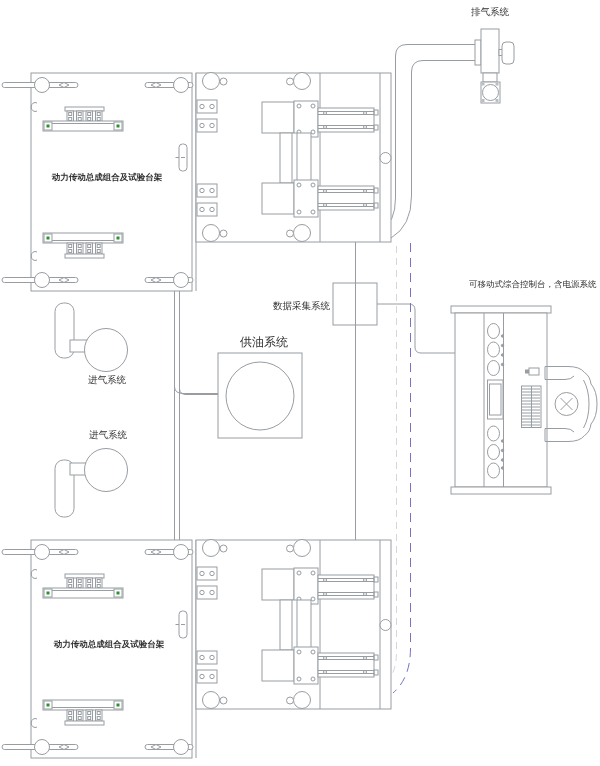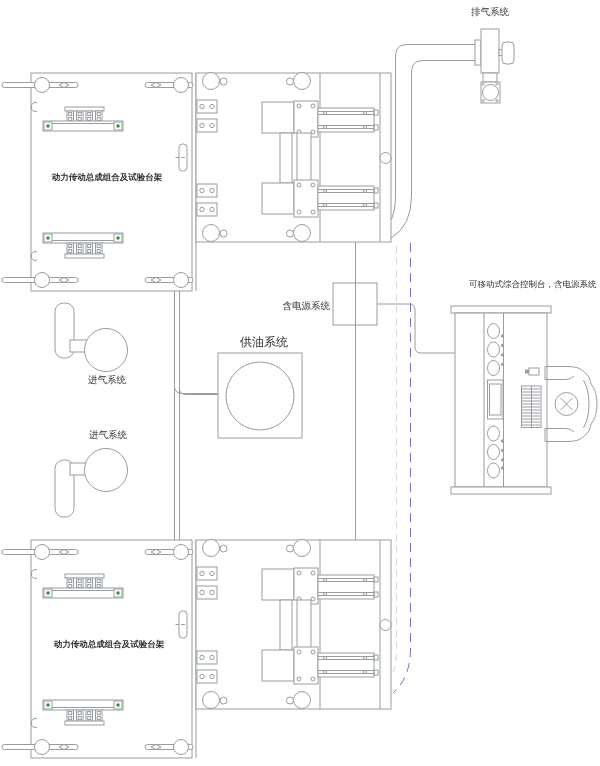--- a/index.html
+++ b/index.html
@@ -288,19 +288,19 @@
       <circle cx="566.5" cy="404" r="11.5"></circle>
       <line x1="560.5" y1="398" x2="572.5" y2="410"></line>
       <line x1="572.5" y1="398" x2="560.5" y2="410"></line>
     </g>
   </g>
 </svg>
 
 <div class="lbl lbl-exhaust">排气系统</div>
 <div class="lbl lbl-bench-top">动力传动总成组合及试验台架</div>
 <div class="lbl lbl-bench-bottom">动力传动总成组合及试验台架</div>
-<div class="lbl lbl-daq">含电源系统</div>
+<div class="lbl lbl-daq">数据采集系统</div>
 <div class="lbl lbl-oil">供油系统</div>
 <div class="lbl lbl-intake-top">进气系统</div>
 <div class="lbl lbl-intake-bottom">进气系统</div>
 <div class="lbl lbl-console">可移动式综合控制台，含电源系统</div>
 
 </div>
 
 </body></html>

